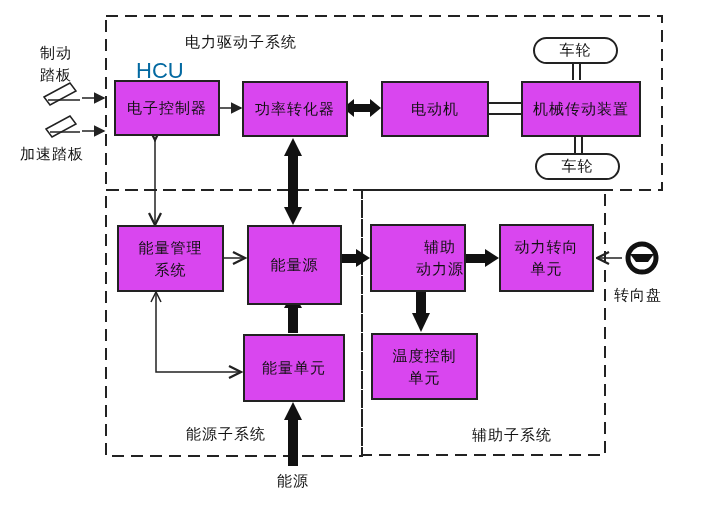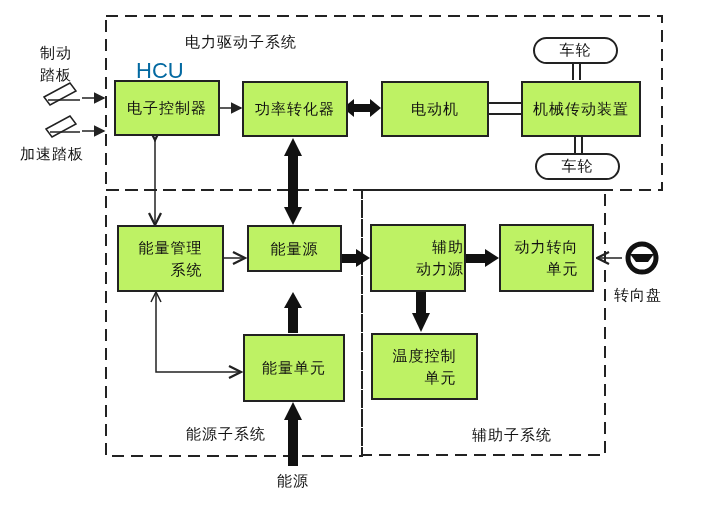--- a/index.html
+++ b/index.html
@@ -1,19 +1,19 @@
 <!DOCTYPE html>
 <html><head>
 <meta charset="utf-8">
 <style>
   html, body { margin:0; padding:0; background:#ffffff; }
   body { width:720px; height:514px; position:relative; overflow:hidden;
          font-family: "DejaVu Serif", "Liberation Serif", serif; color:#111; }
-  .box { position:absolute; border:2px solid #222; background:#bef264; box-sizing:border-box;
-         display:flex; align-items:center; justify-content:center; text-align:right;
+  .box { position:absolute; border:2px solid #222; background:#d946ef; box-sizing:border-box;
+         display:flex; align-items:center; justify-content:center; text-align:center;
          font-size:15px; line-height:22px; letter-spacing:1px; }
   .pill { position:absolute; border:2px solid #222; border-radius:14px; background:#fff;
           box-sizing:border-box; display:flex; align-items:center; justify-content:center;
           font-size:15px; letter-spacing:1px; }
   .label { position:absolute; font-size:15px; letter-spacing:1px; white-space:nowrap; }
   .hcu { position:absolute; color:#0369a1; font-family:"Liberation Sans", sans-serif; font-size:22px; }
   svg.lines { position:absolute; left:0; top:0; }
 </style>
 </head>
 <body>
@@ -130,21 +130,21 @@
 
 <div class="box" style="left:114px;top:80px;width:106px;height:56px;">电子控制器</div>
 <div class="box" style="left:242px;top:81px;width:106px;height:56px;">功率转化器</div>
 <div class="box" style="left:381px;top:81px;width:108px;height:56px;">电动机</div>
 <div class="box" style="left:521px;top:81px;width:120px;height:56px;">机械传动装置</div>
 <div class="pill" style="left:533px;top:37px;width:85px;height:27px;">车轮</div>
 <div class="pill" style="left:535px;top:153px;width:85px;height:27px;">车轮</div>
 
 <div class="box" style="left:117px;top:225px;width:107px;height:67px;white-space:pre;">能量管理
 系统</div>
-<div class="box" style="left:247px;top:225px;width:95px;height:47px;">能量源</div>
+<div class="box" style="left:247px;top:225px;width:95px;height:80px;">能量源</div>
 <div class="box" style="left:243px;top:334px;width:102px;height:68px;">能量单元</div>
 
 <div class="box" style="left:370px;top:224px;width:96px;height:68px;white-space:pre;padding-left:44px;">辅助
 动力源</div>
 <div class="box" style="left:499px;top:224px;width:95px;height:68px;white-space:pre;">动力转向
 单元</div>
 <div class="box" style="left:371px;top:333px;width:107px;height:67px;white-space:pre;">温度控制
 单元</div>
 
 </body></html>

